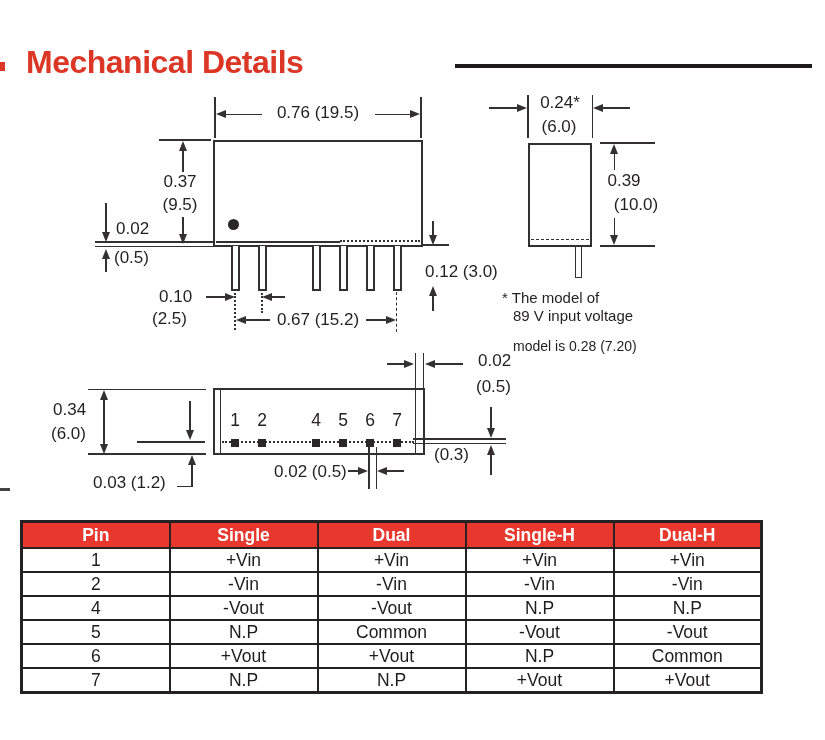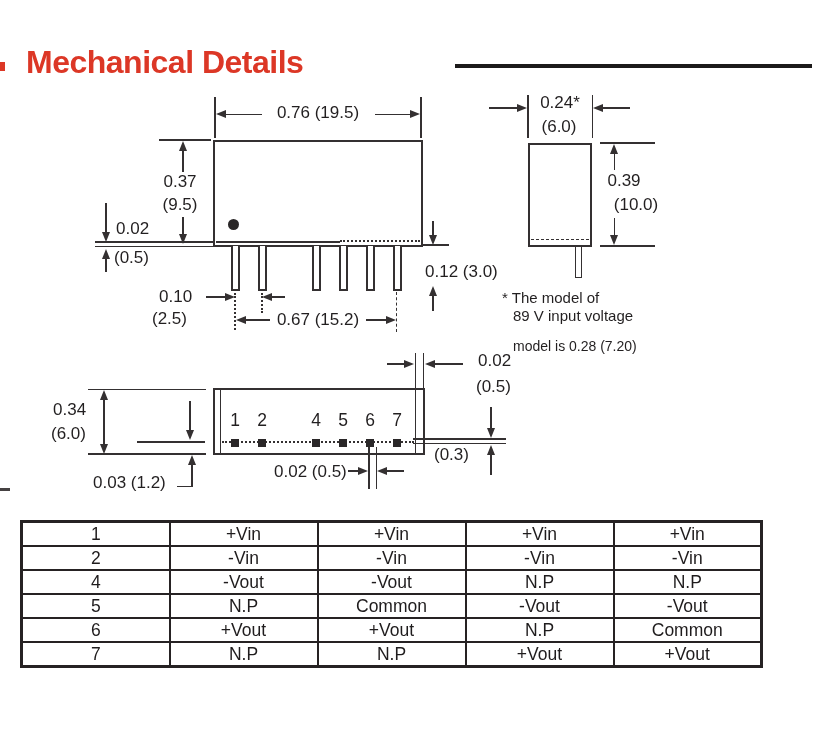--- a/index.html
+++ b/index.html
@@ -197,20 +197,27 @@
     <div class="ar d" style="left:185.5px;top:430px;"></div>
     <div class="ar u" style="left:187.5px;top:455px;"></div>
     <div class="vl" style="left:191px;top:464px;height:23px;"></div>
     <div class="hl" style="left:177px;top:485.5px;width:15px;"></div>
     <div class="dt" style="left:92px;top:474px;">0.03 (1.2)</div>
   </div>
 
   <table class="pintab">
     <tbody>
     <tr>
+      <th class="ch">Pin</th>
+      <th class="ch">Single</th>
+      <th class="ch">Dual</th>
+      <th class="ch">Single-H</th>
+      <th class="ch">Dual-H</th>
+    </tr>
+    <tr>
       <td>1</td>
       <td>+Vin</td>
       <td>+Vin</td>
       <td>+Vin</td>
       <td>+Vin</td>
     </tr>
     <tr>
       <td>2</td>
       <td>-Vin</td>
       <td>-Vin</td>

